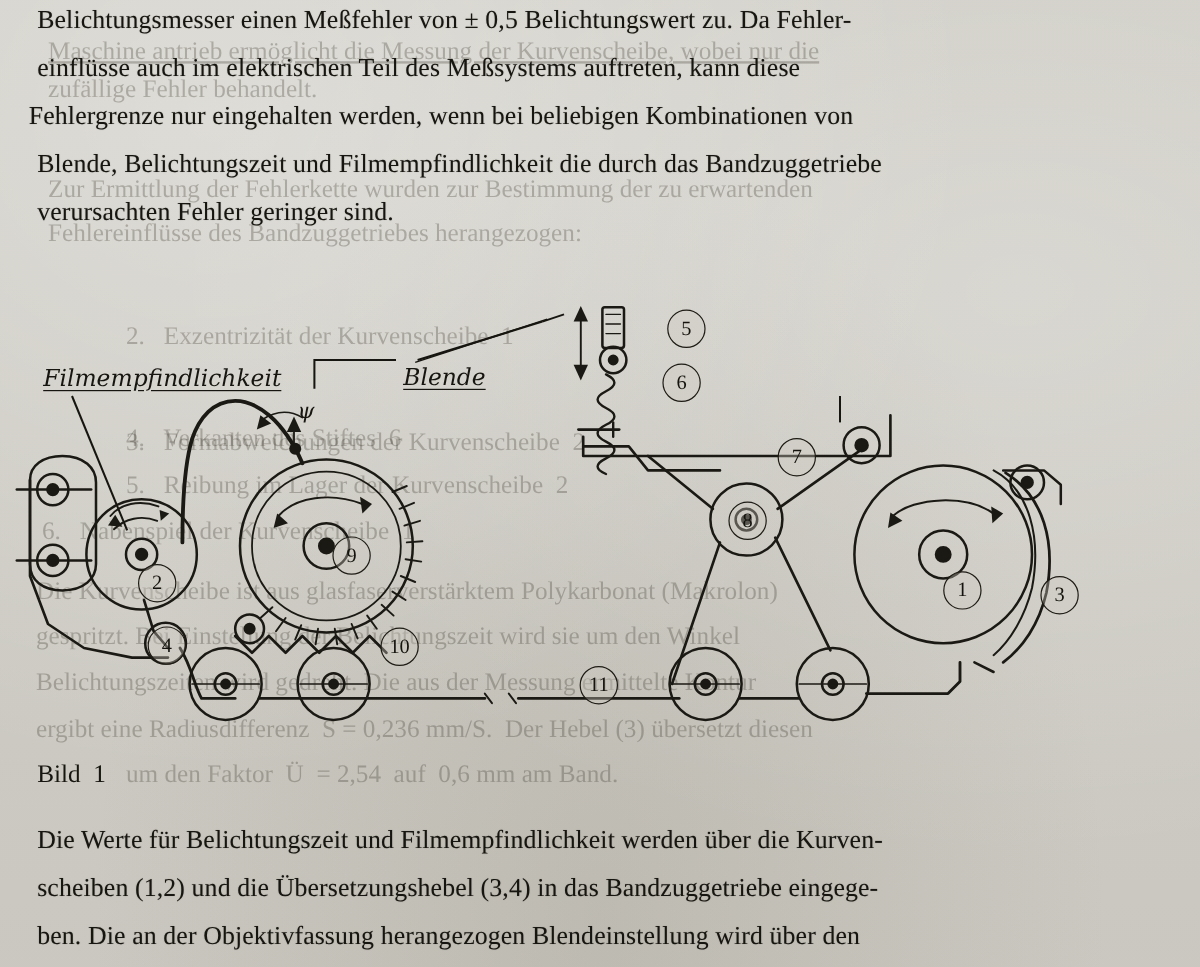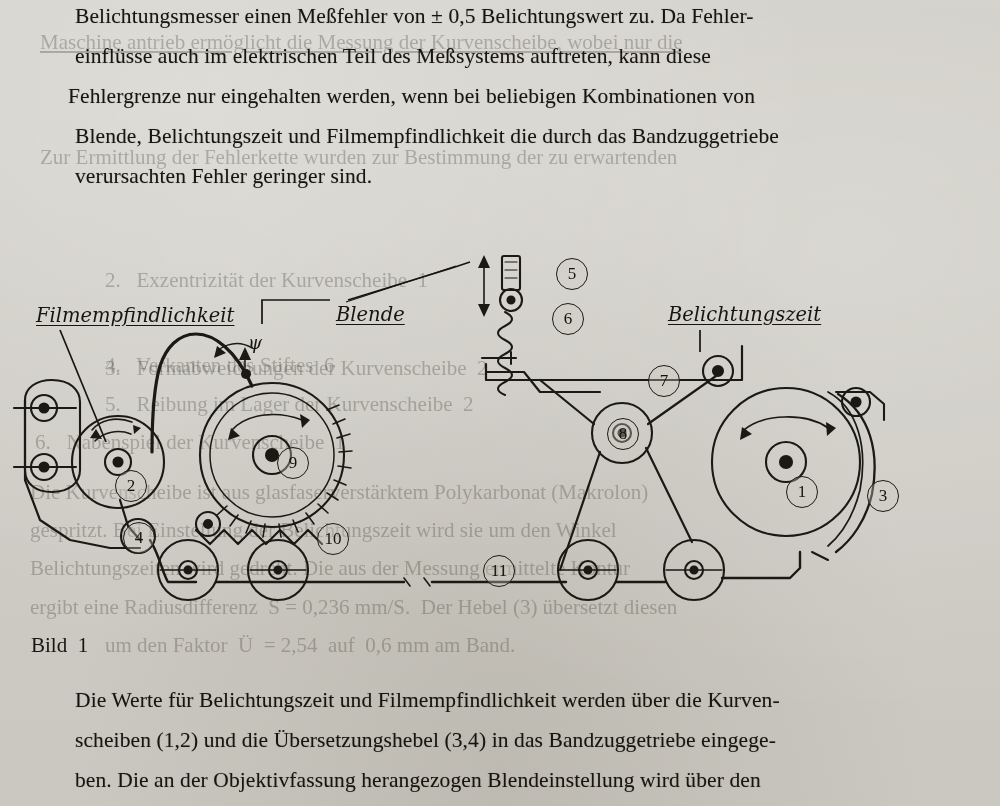--- a/index.html
+++ b/index.html
@@ -38,21 +38,20 @@
     white-space: pre;
     z-index: 1;
   }
   .body-line {
     position: absolute;
     font-size: 21.5px;
     letter-spacing: 0.1px;
     white-space: pre;
     z-index: 4;
     text-shadow: 0 0 1px rgba(20,18,12,0.25);
-    margin-left: 44px;
   }
   .fig-caption {
     position: absolute;
     font-size: 21px;
     white-space: pre;
     z-index: 5;
   }
   .label-hand {
     position: absolute;
     font-family: "DejaVu Serif", serif;
@@ -84,21 +83,23 @@
     font-size: 18px;
   }
 </style>
 </head>
 <body>
 
 <div id="page">
 
   <div class="layer">
     <div class="ghost" style="left:40px; top:30px; font-size:21px;text-decoration:underline;">Maschine antrieb ermöglicht die Messung der Kurvenscheibe, wobei nur die</div>
+    <div class="ghost" style="left:40px; top:62px; font-size:21px;">zufällige Fehler behandelt.</div>
     <div class="ghost" style="left:40px; top:145px; font-size:21px;">Zur Ermittlung der Fehlerkette wurden zur Bestimmung der zu erwartenden</div>
+    <div class="ghost" style="left:40px; top:182px; font-size:21px;">Fehlereinflüsse des Bandzuggetriebes herangezogen:</div>
     <div class="ghost" style="left:105px; top:268px; font-size:21px;">2.   Exzentrizität der Kurvenscheibe  1</div>
     <div class="ghost" style="left:105px; top:310px; font-size:21px;margin-top:46px;">3.   Formabweichungen der Kurvenscheibe  2</div>
     <div class="ghost" style="left:105px; top:353px; font-size:21px;">4.   Verkanten des Stiftes  6</div>
     <div class="ghost" style="left:105px; top:392px; font-size:21px;">5.   Reibung im Lager der Kurvenscheibe  2</div>
     <div class="ghost" style="left:35px; top:430px; font-size:21px;">6.   Nabenspiel der Kurvenscheibe  1</div>
     <div class="ghost" style="left:30px; top:480px; font-size:21px;">Die Kurvenscheibe ist aus glasfaserverstärktem Polykarbonat (Makrolon)</div>
     <div class="ghost" style="left:30px; top:518px; font-size:21px;">gespritzt. Bei Einstellung der Belichtungszeit wird sie um den Winkel</div>
     <div class="ghost" style="left:30px; top:556px; font-size:21px;">Belichtungszeiten wird gedreht. Die aus der Messung ermittelte Kontur</div>
     <div class="ghost" style="left:30px; top:595px; font-size:21px;">ergibt eine Radiusdifferenz  S = 0,236 mm/S.  Der Hebel (3) übersetzt diesen</div>
     <div class="ghost" style="left:105px; top:633px; font-size:21px;">um den Faktor  Ü  = 2,54  auf  0,6 mm am Band.</div>
@@ -252,21 +253,20 @@
       <path d="M262 324 L262 300 L330 300"></path>
       <path d="M348 300 L452 268"></path>
       <path d="M700 330 L700 352"></path>
       <path d="M452 268 L470 262"></path>
       <path d="M346 302 L456 266" stroke-width="1.2"></path>
     </g>
   </svg>
 
   <div class="label-hand u" style="left:36px; top:304px;">Filmempfindlichkeit</div>
   <div class="label-hand u" style="left:336px; top:303px;text-align:right;">Blende</div>
-  <div class="label-hand u" style="left:668px; top:303px;">Belichtungszeit</div>
   <div class="psi" style="left:248px; top:332px;">ψ</div>
 
   <div class="callout" style="left:786px; top:476px;">1</div>
   <div class="callout" style="left:115px; top:470px;">2</div>
   <div class="callout" style="left:867px; top:480px;">3</div>
   <div class="callout" style="left:123px; top:522px;">4</div>
   <div class="callout" style="left:556px; top:258px;">5</div>
   <div class="callout" style="left:552px; top:303px;">6</div>
   <div class="callout" style="left:648px; top:365px;">7</div>
   <div class="callout" style="left:607px; top:418px;">8</div>

